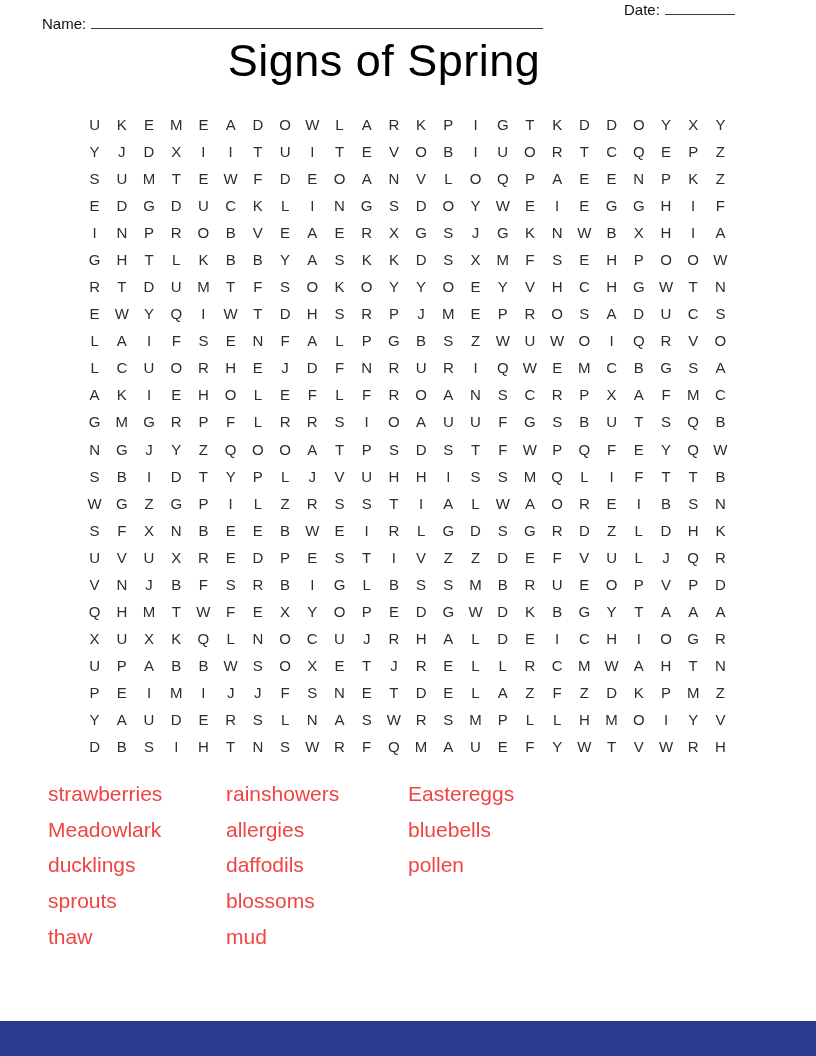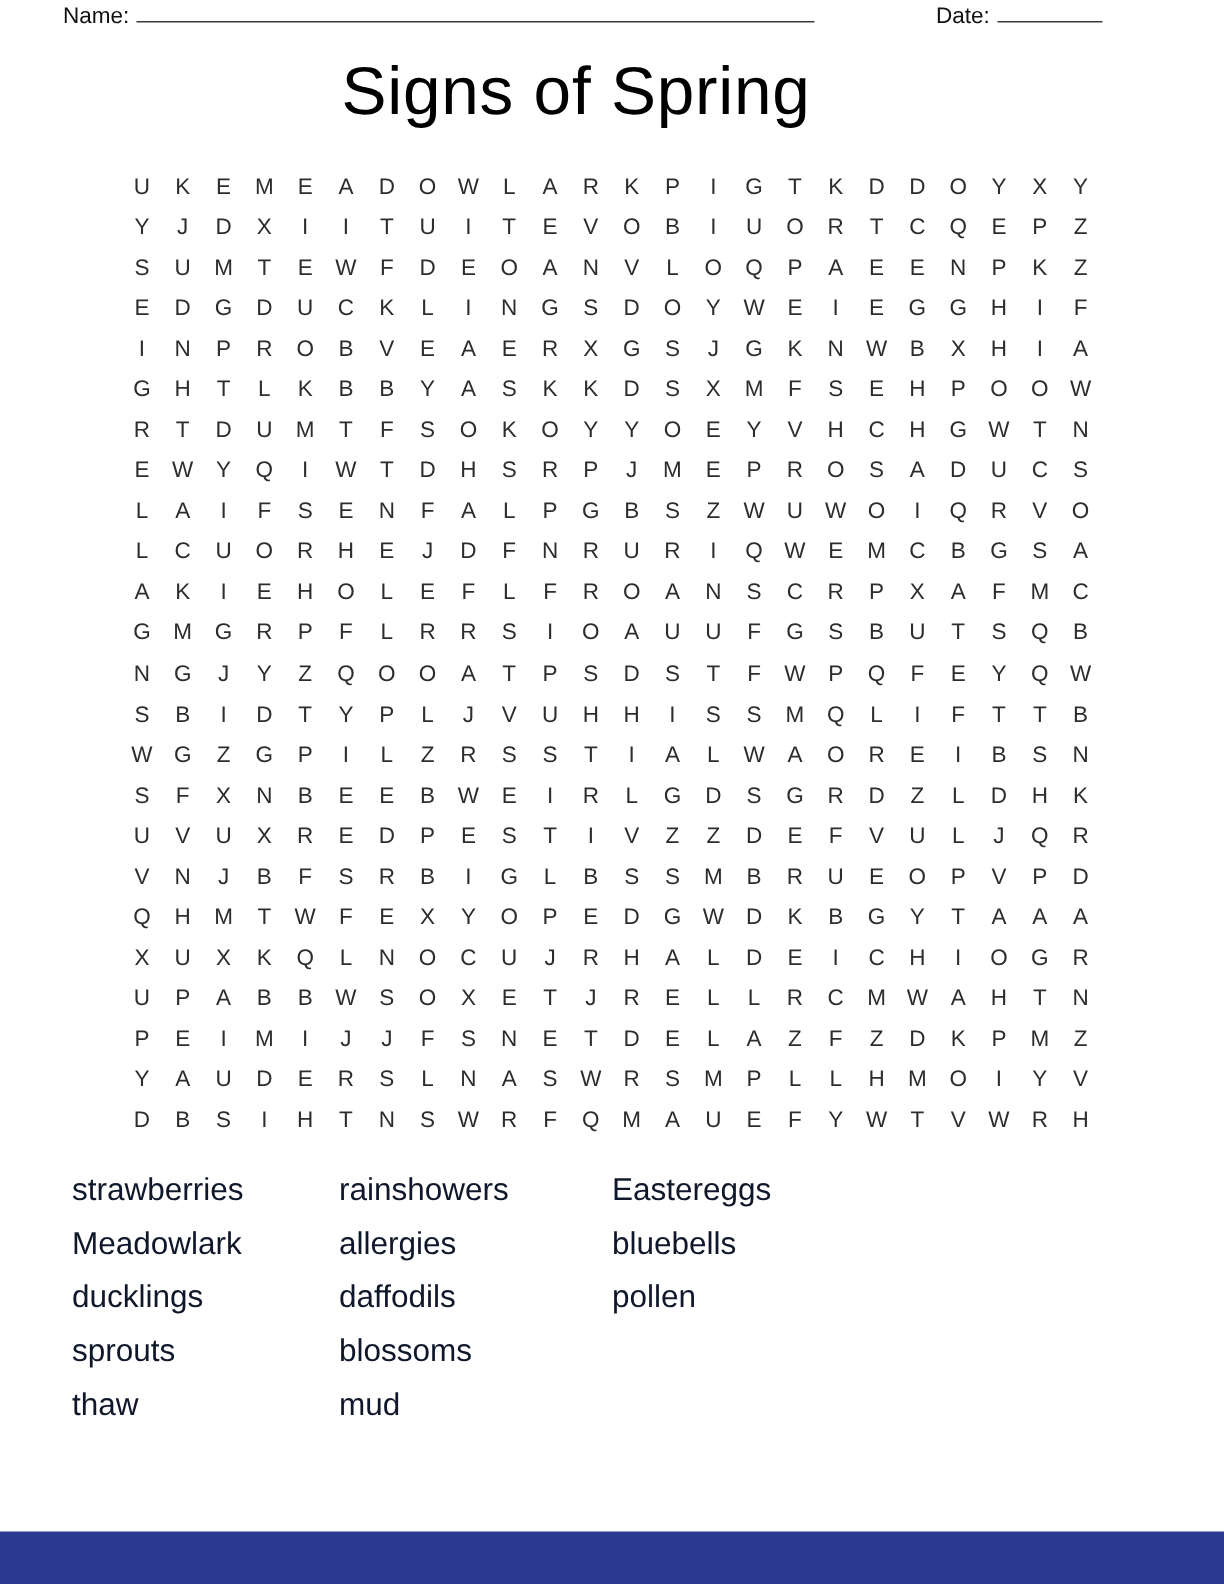--- a/index.html
+++ b/index.html
@@ -8,21 +8,21 @@
     background: #ffffff;
     font-family: "Liberation Sans", sans-serif;
     position: relative;
     overflow: hidden;
     color: #1a1a1a;
   }
   .page { position: absolute; inset: 0; }
 
   
   .header-row { position: absolute; top: 0; left: 0; width: 816px; height: 22px; font-size: 15px; color: #111; }
-  .name-block { position: absolute; left: 42px; top: 1px; white-space: nowrap; }
+  .name-block { position: absolute; left: 42px; top: 15px; white-space: nowrap; }
   .date-block { position: absolute; left: 624px; top: 1px; white-space: nowrap; }
   .fill-line { display: inline-block; border-bottom: 1.5px solid #3a3a3a; height: 13px; vertical-align: baseline; margin-left: 5px; }
   .name-line { width: 452px; }
   .date-line { width: 70px; }
 
   
   .title {
     position: absolute; top: 30px; left: 0; width: 768px;
     text-align: center; font-size: 45px; line-height: 62px;
     color: #000; letter-spacing: 0.5px;
@@ -41,21 +41,21 @@
     font-size: 15px; color: #2d2d2d;
   }
 
   
   .word-list { position: absolute; left: 48px; top: 776px; width: 730px; display: flex; }
   .word-col { display: block; }
   .word-col:nth-child(1) { width: 178px; }
   .word-col:nth-child(2) { width: 182px; }
   .word-col:nth-child(3) { width: 179px; }
   .word-col:nth-child(4) { width: 170px; }
-  .word { font-size: 21px; line-height: 35.7px; color: #0f172a; }
+  .word { font-size: 21px; line-height: 35.7px; color: #ef4444; }
 
   
   .footer-bar { position: absolute; left: 0; bottom: 0; width: 816px; height: 35px; }
 </style>
 </head>
 <body>
 
 <div class="page">
 
   <div class="header-row">

